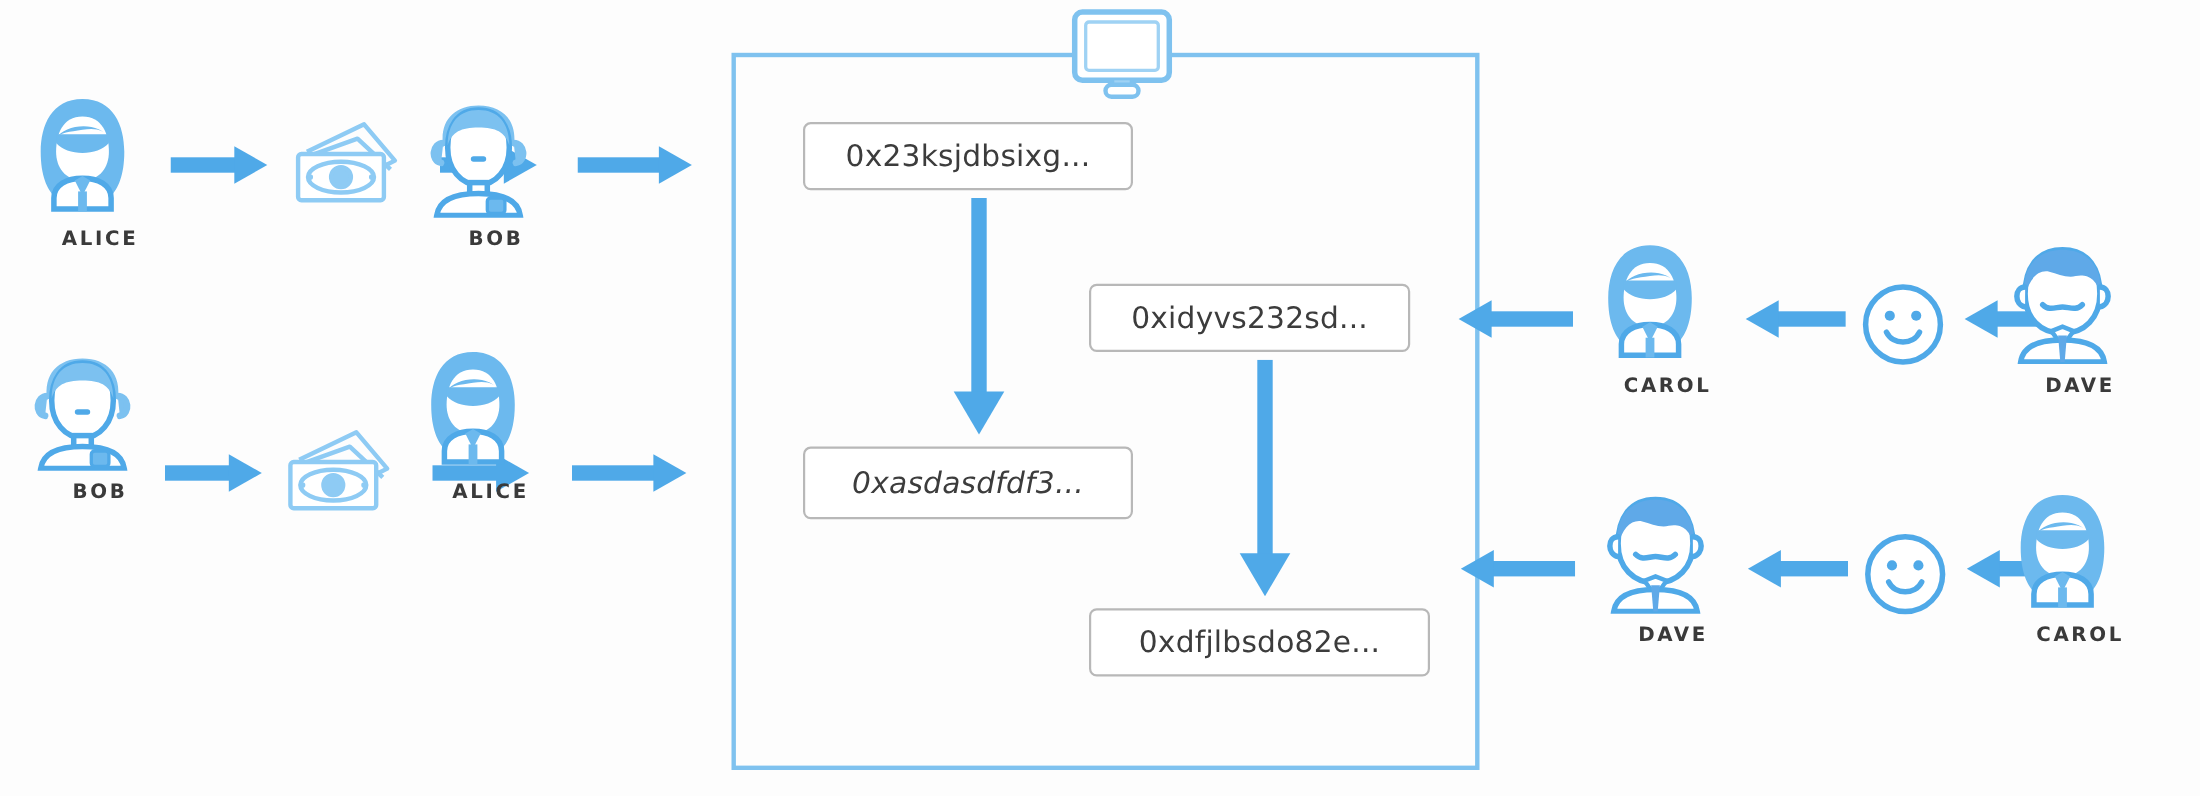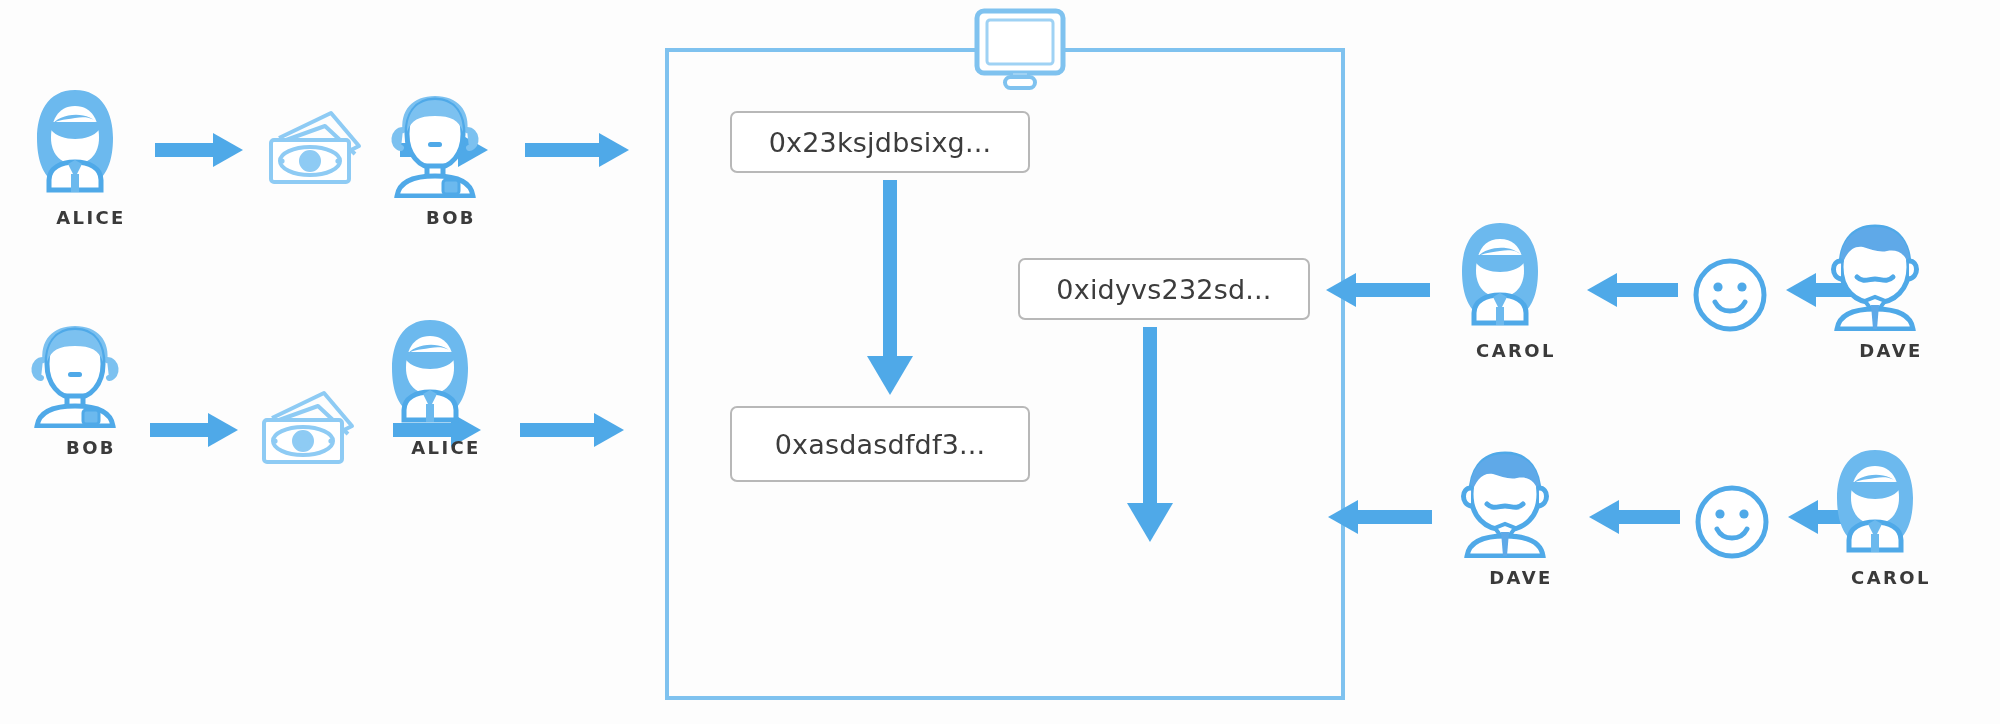--- a/index.html
+++ b/index.html
@@ -29,22 +29,22 @@
     border:2px solid #b8b8b8;
     border-radius:7px;
     display:flex;align-items:center;justify-content:center;
     color:#3c3c3c;
     font-size:27px;
     letter-spacing:.2px;
     white-space:nowrap;
     font-family:"DejaVu Sans", sans-serif;
   }
   #hash-1{left:730px;top:111px;width:300px;height:62px;}
-  #hash-2{left:990px;top:258px;width:292px;height:62px;margin-left:28px;}
-  #hash-3{left:730px;top:406px;width:300px;height:76px;}
+  #hash-2{left:990px;top:258px;width:292px;height:62px;}
+  #hash-3{left:730px;top:406px;width:300px;height:66px;font-style:italic;}
   #hash-4{left:990px;top:553px;width:310px;height:62px;}
 
   
   .actor{position:absolute;width:150px;text-align:center;}
   .actor .av{height:118px;display:flex;align-items:flex-end;justify-content:center;}
   .actor .nm{
     margin-top:9px;
     font-size:18px;font-weight:bold;
     letter-spacing:2.4px;
     color:#3a3a3a;
@@ -89,20 +89,21 @@
       <rect x="12" y="6" width="86" height="62" rx="7" ry="7" fill="#ffffff" stroke="#7fc2ef" stroke-width="5"></rect>
       <rect x="22" y="15" width="66" height="44" rx="3" ry="3" fill="#ffffff" stroke="#9fd2f4" stroke-width="3"></rect>
       <rect x="48" y="68" width="14" height="6" fill="#9fd2f4"></rect>
       <rect x="40" y="72" width="30" height="11" rx="5.5" ry="5.5" fill="#ffffff" stroke="#7fc2ef" stroke-width="4"></rect>
     </svg>
   </div>
 
   <div class="hash-box" id="hash-1">0x23ksjdbsixg...</div>
   <div class="hash-box" id="hash-2">0xidyvs232sd...</div>
   <div class="hash-box" id="hash-3">0xasdasdfdf3...</div>
+  <div class="hash-box" id="hash-4">0xdfjlbsdo82e...</div>
 
   <div class="arrow" style="left:860px;top:180px;">
     <svg width="60" height="222" viewBox="0 0 60 222">
       <rect x="23" y="0" width="14" height="180" fill="#4fa9e8"></rect>
       <polygon points="7,176 53,176 30,215" fill="#4fa9e8"></polygon>
     </svg>
   </div>
   <div class="arrow" style="left:1120px;top:327px;">
     <svg width="60" height="222" viewBox="0 0 60 222">
       <rect x="23" y="0" width="14" height="180" fill="#4fa9e8"></rect>

